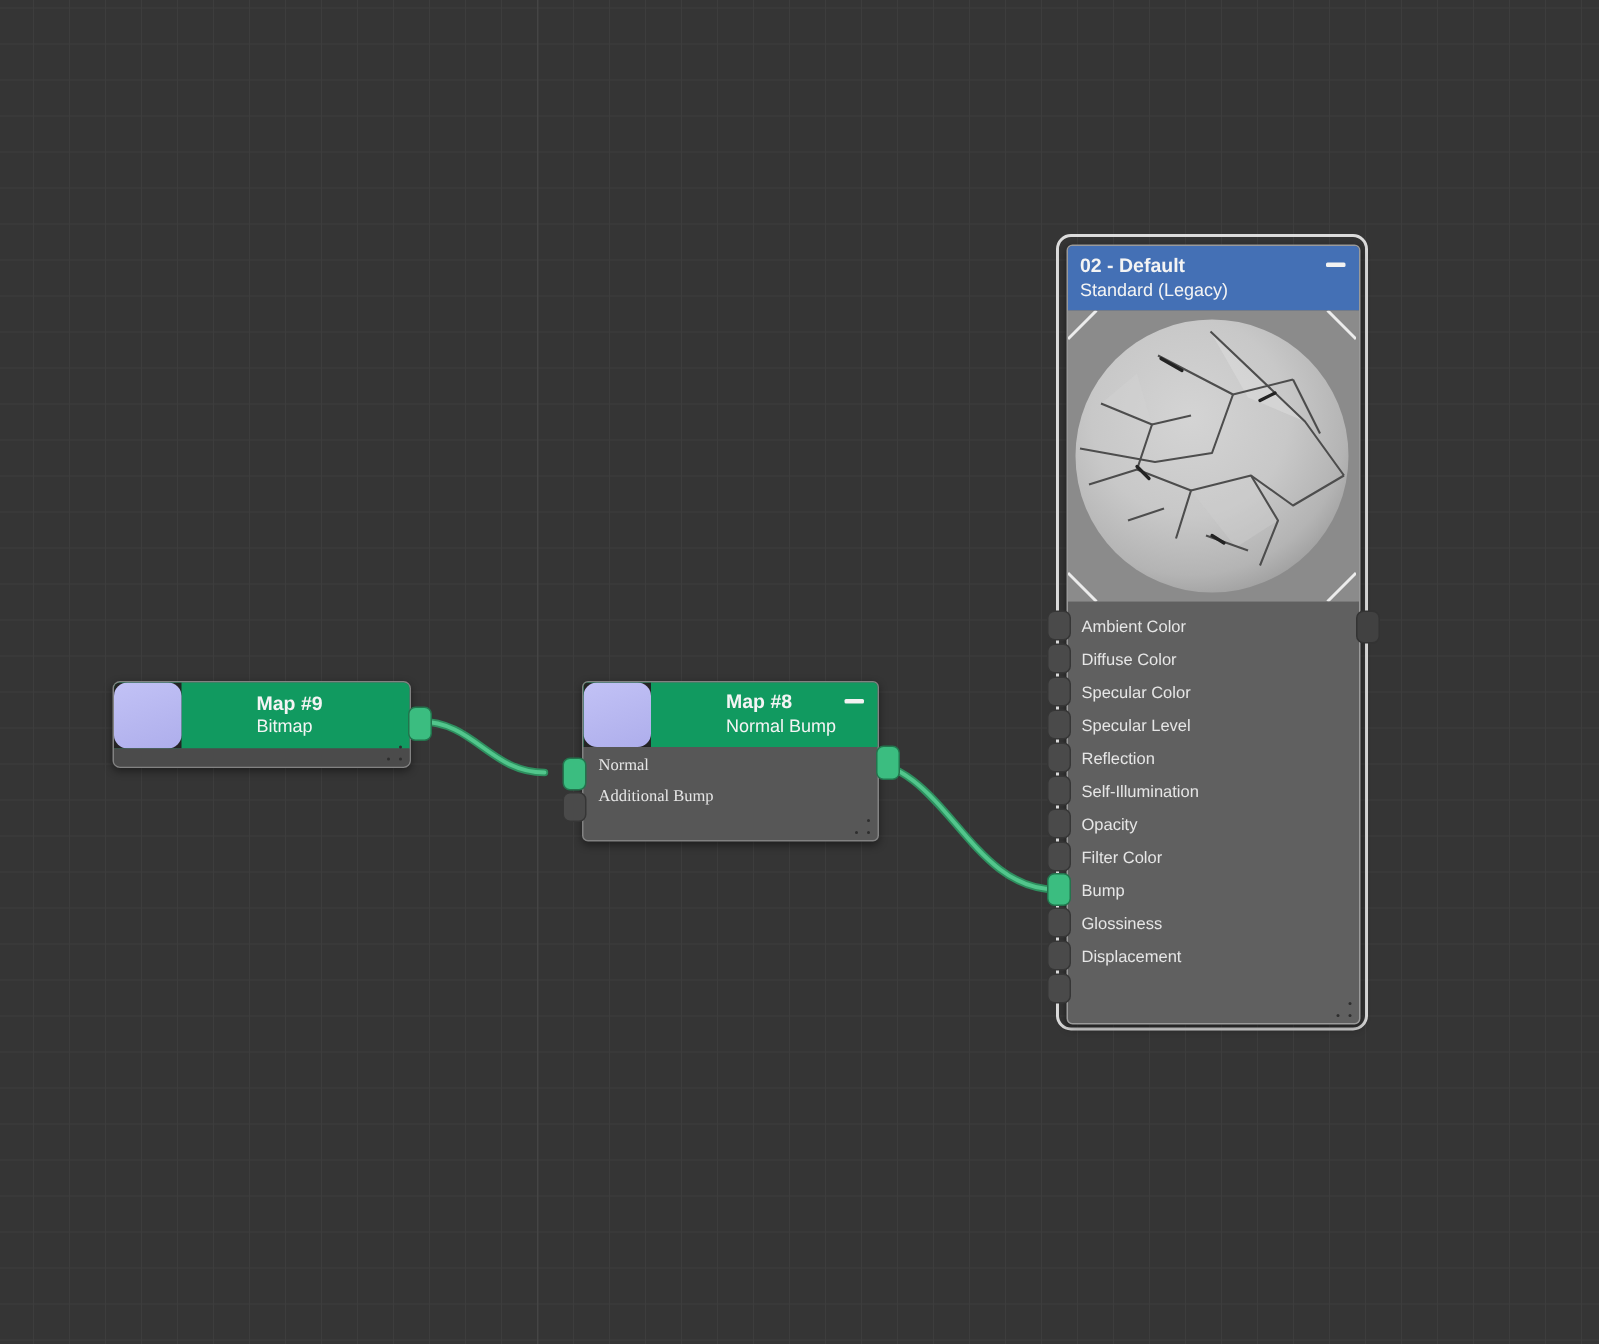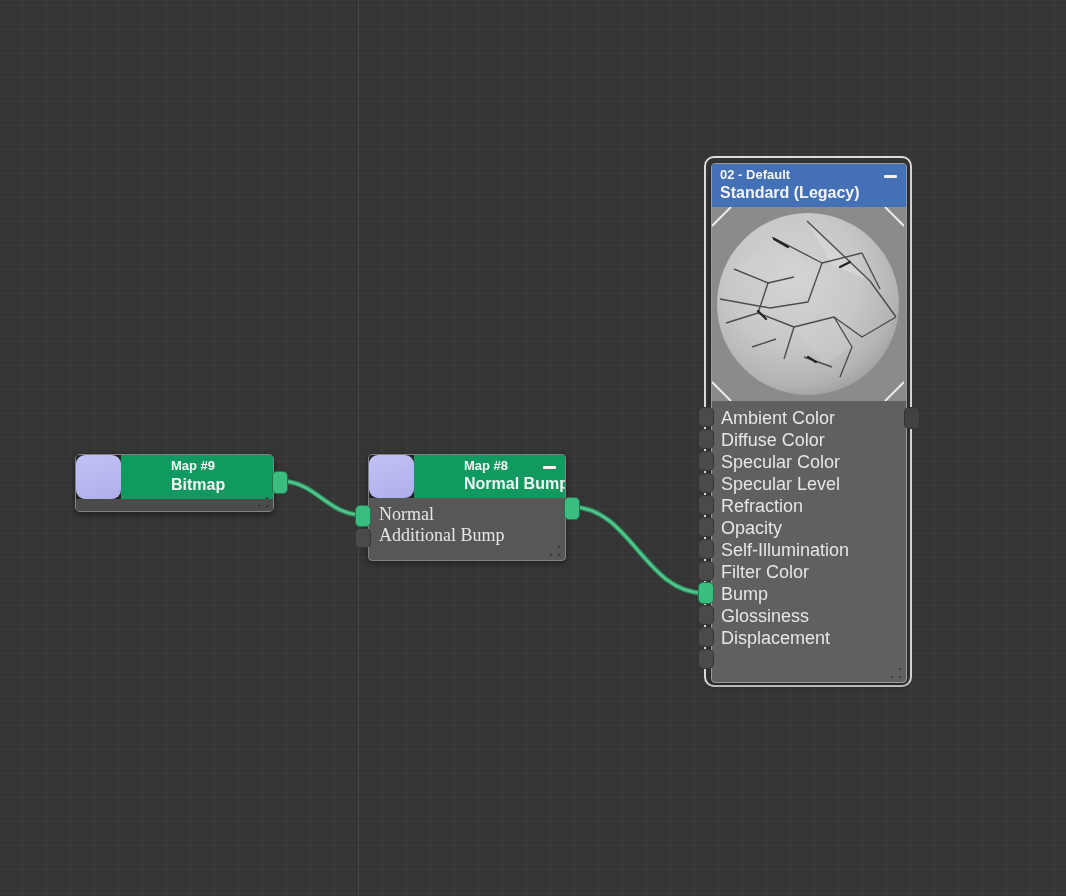--- a/index.html
+++ b/index.html
@@ -32,21 +32,21 @@
     background:var(--node-body-gray,#5d5d5d);
   }
   .nheader{
     position:relative;display:flex;align-items:stretch;
     border-radius:3px 3px 0 0;overflow:hidden;
   }
   .nheader.green{background:var(--map-header-green,#119a60);gap:40px;}
   .nheader.blue{background:var(--material-header-blue,#4470b5);}
   .htext{display:flex;flex-direction:column;justify-content:center;padding:4px 10px 5px 10px;min-width:0;}
   .ntitle{font-size:13px;font-weight:700;color:var(--node-text,#f4f4f4);line-height:1.35;white-space:nowrap;}
-  .nsub{font-size:16px;font-weight:700;color:var(--node-text,#eef0f2);line-height:1.3;white-space:nowrap;}
+  .nsub{font-size:12px;font-weight:400;color:var(--node-text,#eef0f2);line-height:1.3;white-space:nowrap;}
   .collapse{
     position:absolute;right:9px;top:11px;width:13px;height:3px;border-radius:1px;
     background:#f2f2f2;cursor:pointer;
   }
   .thumb-wrap{
     width:45px;flex:0 0 45px;background:#242424;position:relative;
   }
   .thumb{
     position:absolute;inset:0;border-radius:9px;
     background:linear-gradient(160deg,#c2c2f6 0%, var(--thumbnail-lavender,#b7b7f0) 55%, #aeaeec 100%);
@@ -58,29 +58,29 @@
   }
   .socket.green{background:var(--socket-green,#3bbd80);border-color:#23744d;}
   .socket.dark{background:#414141;border-color:#333;}
   .grip{
     position:absolute;right:5px;bottom:4px;width:10px;height:10px;cursor:nwse-resize;
   }
   .grip i{position:absolute;width:2px;height:2px;background:#2e2e2e;border-radius:1px;}
   .grip i:nth-child(1){right:0;top:0;}
   .grip i:nth-child(2){right:0;bottom:0;}
   .grip i:nth-child(3){left:0;bottom:0;}
-  .rowlabel{font-size:18px;color:var(--label-text,#e6e6e6);white-space:nowrap;}
+  .rowlabel{font-size:11px;color:var(--label-text,#e6e6e6);white-space:nowrap;}
 
   
   #map9{left:75px;top:454px;width:197px;height:56px;border-radius:5px;background:#4e4e4e;}
   #map9 .nheader{height:44px;border-radius:4px 4px 0 0;}
   #map9 .nfooter{position:relative;height:12px;background:#4b4b4b;border-radius:0 0 4px 4px;}
 
   
-  #map8{left:368px;top:454px;width:196px;height:105px;background:#575757;}
+  #map8{left:388px;top:454px;width:196px;height:105px;background:#575757;}
   #map8 .nheader{height:43px;}
   #map8 .nbody{position:relative;padding:6px 0 0 10px;}
   #map8 .mrow{height:21px;display:flex;align-items:flex-start;font-family:Liberation Serif, serif;}
 
   
   #material{left:711px;top:163px;width:194px;height:518px;background:#606060;border-color:#9a9a9a;}
   #material .nheader{height:43px;border-radius:3px 3px 0 0;}
   #material .preview{position:relative;height:194px;background:var(--preview-bg,#8b8b8b);overflow:hidden;cursor:pointer;}
   #material .nbody{position:relative;padding:6px 0 0 9px;}
   #material .mrow{height:22px;display:flex;align-items:center;}
@@ -224,27 +224,27 @@
       <div class="mrow">
           <span class="rowlabel">Diffuse Color</span>
         </div>
       <div class="mrow">
           <span class="rowlabel">Specular Color</span>
         </div>
       <div class="mrow">
           <span class="rowlabel">Specular Level</span>
         </div>
       <div class="mrow">
-          <span class="rowlabel">Refraction</span>
+          <span class="rowlabel">Reflection</span>
+        </div>
+      <div class="mrow">
+          <span class="rowlabel">Self-Illumination</span>
         </div>
       <div class="mrow">
           <span class="rowlabel">Opacity</span>
-        </div>
-      <div class="mrow">
-          <span class="rowlabel">Self-Illumination</span>
         </div>
       <div class="mrow">
           <span class="rowlabel">Filter Color</span>
         </div>
       <div class="mrow">
           <span class="rowlabel">Bump</span>
         </div>
       <div class="mrow">
           <span class="rowlabel">Glossiness</span>
         </div>

